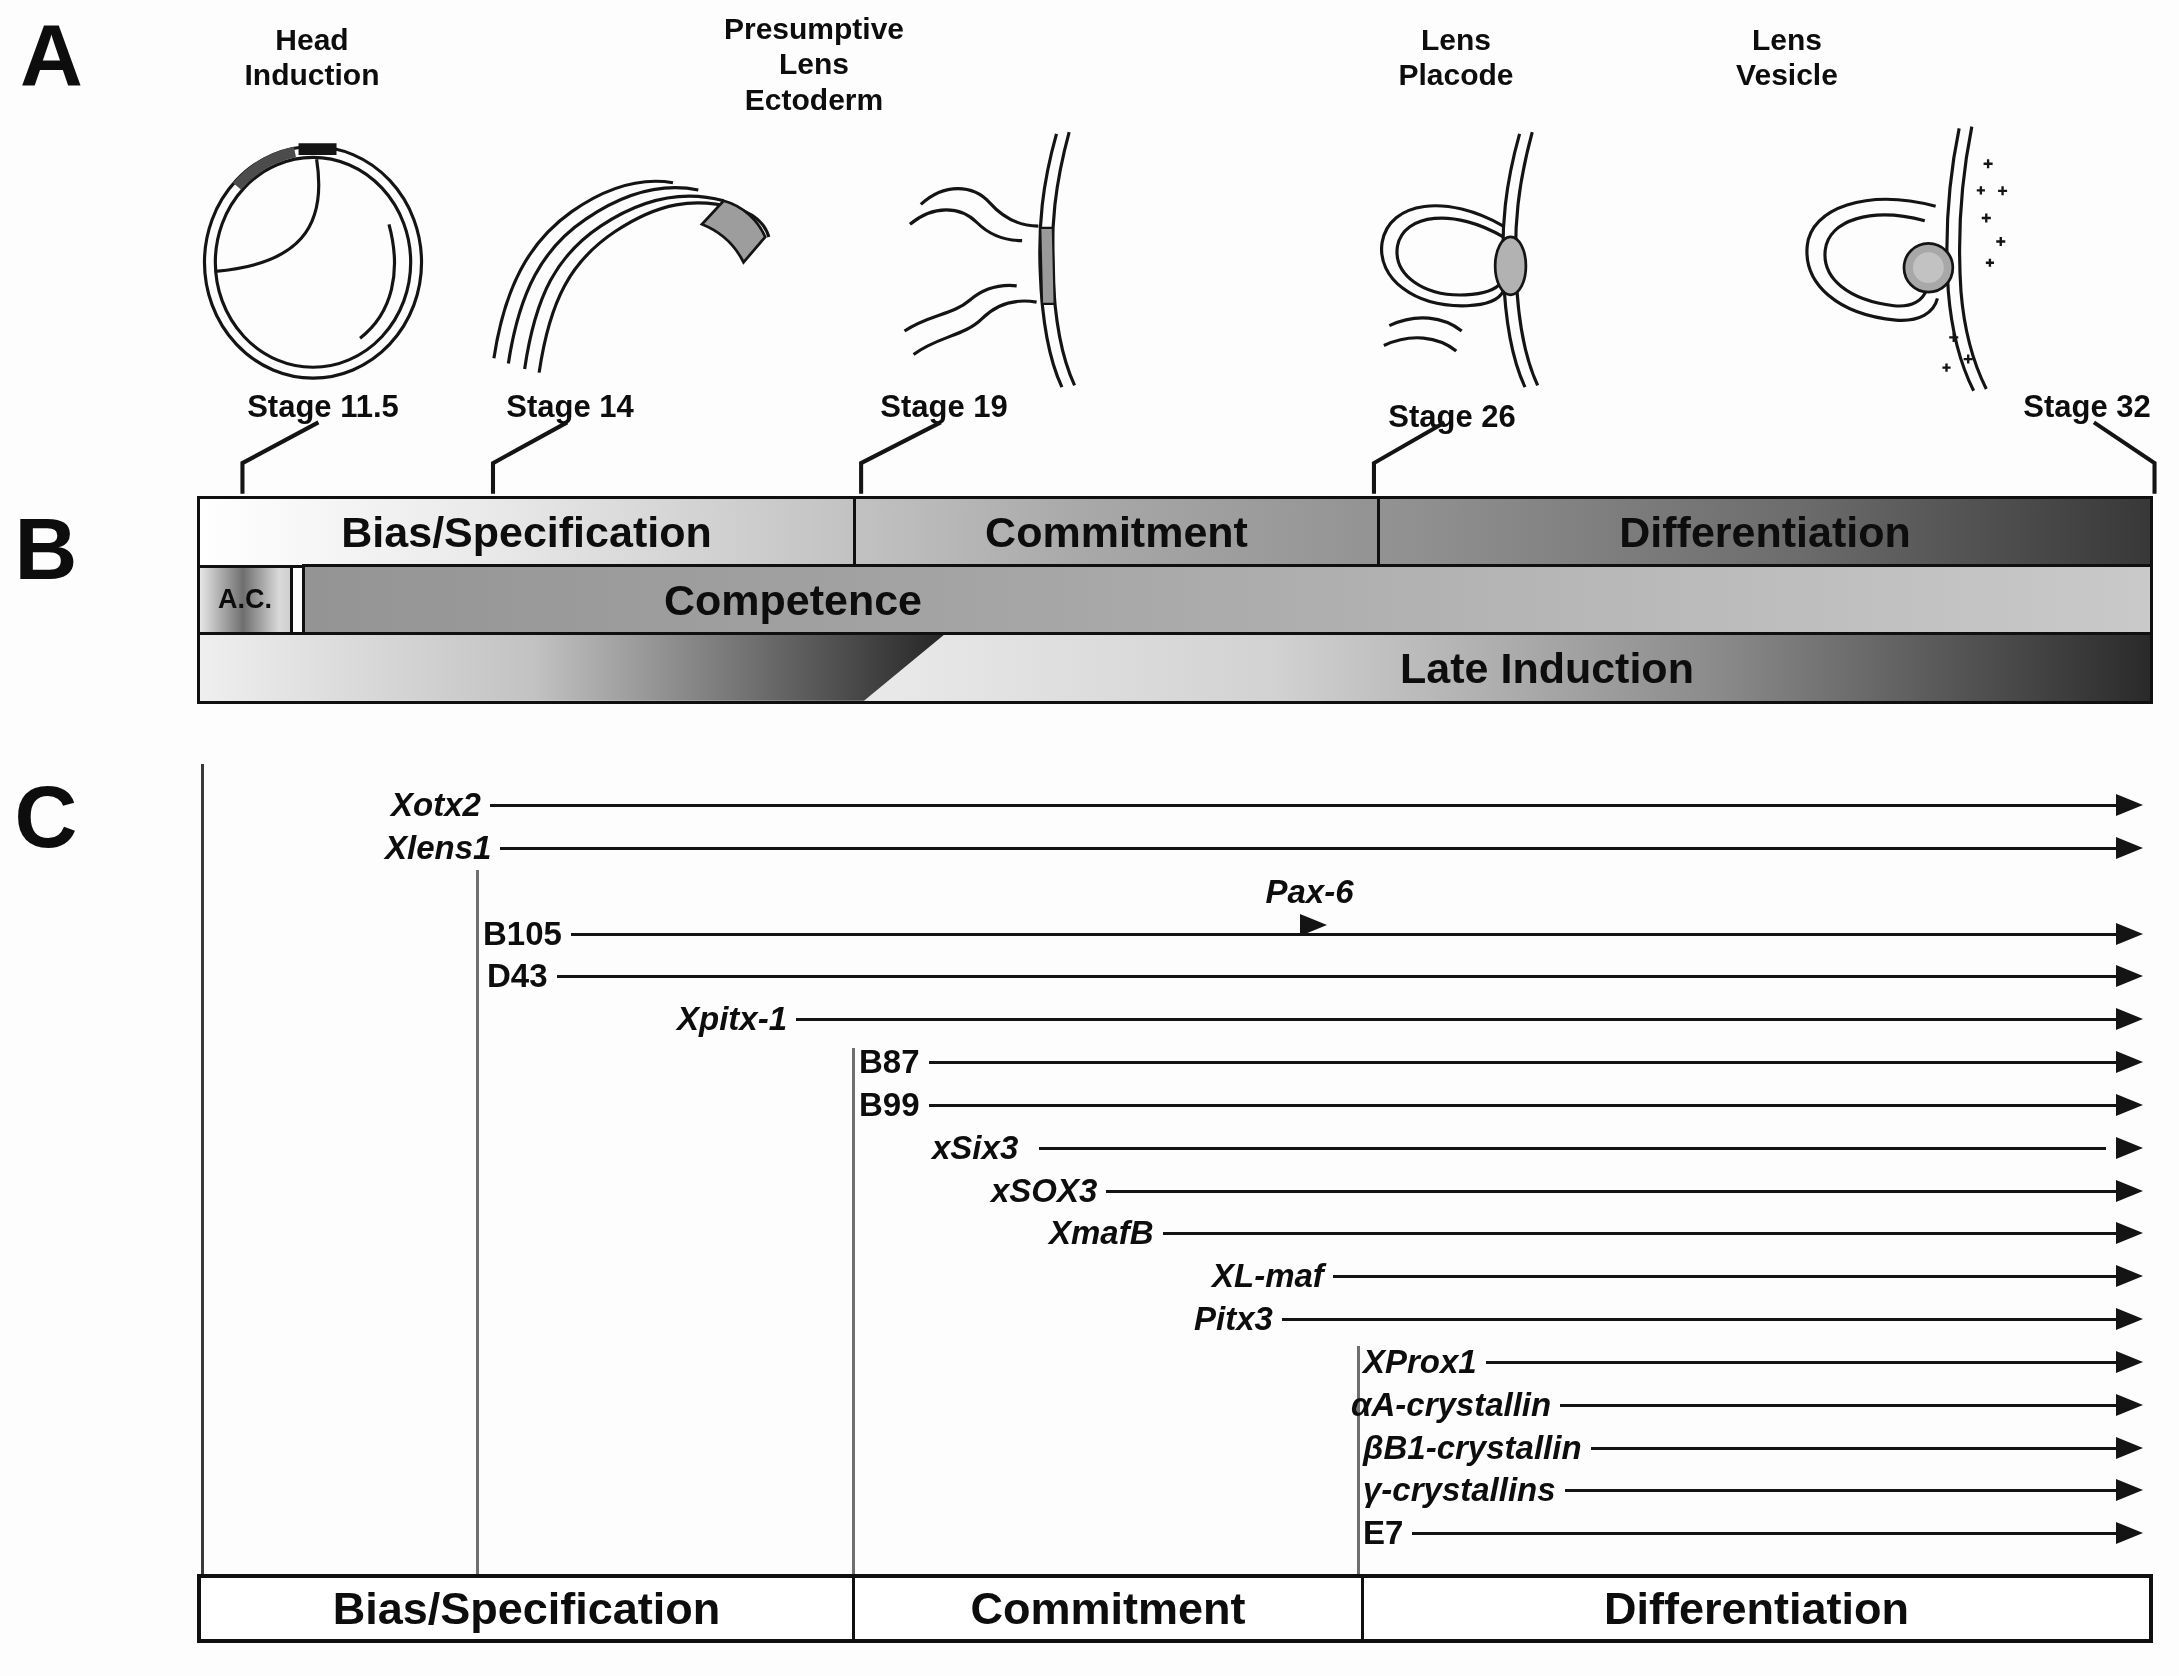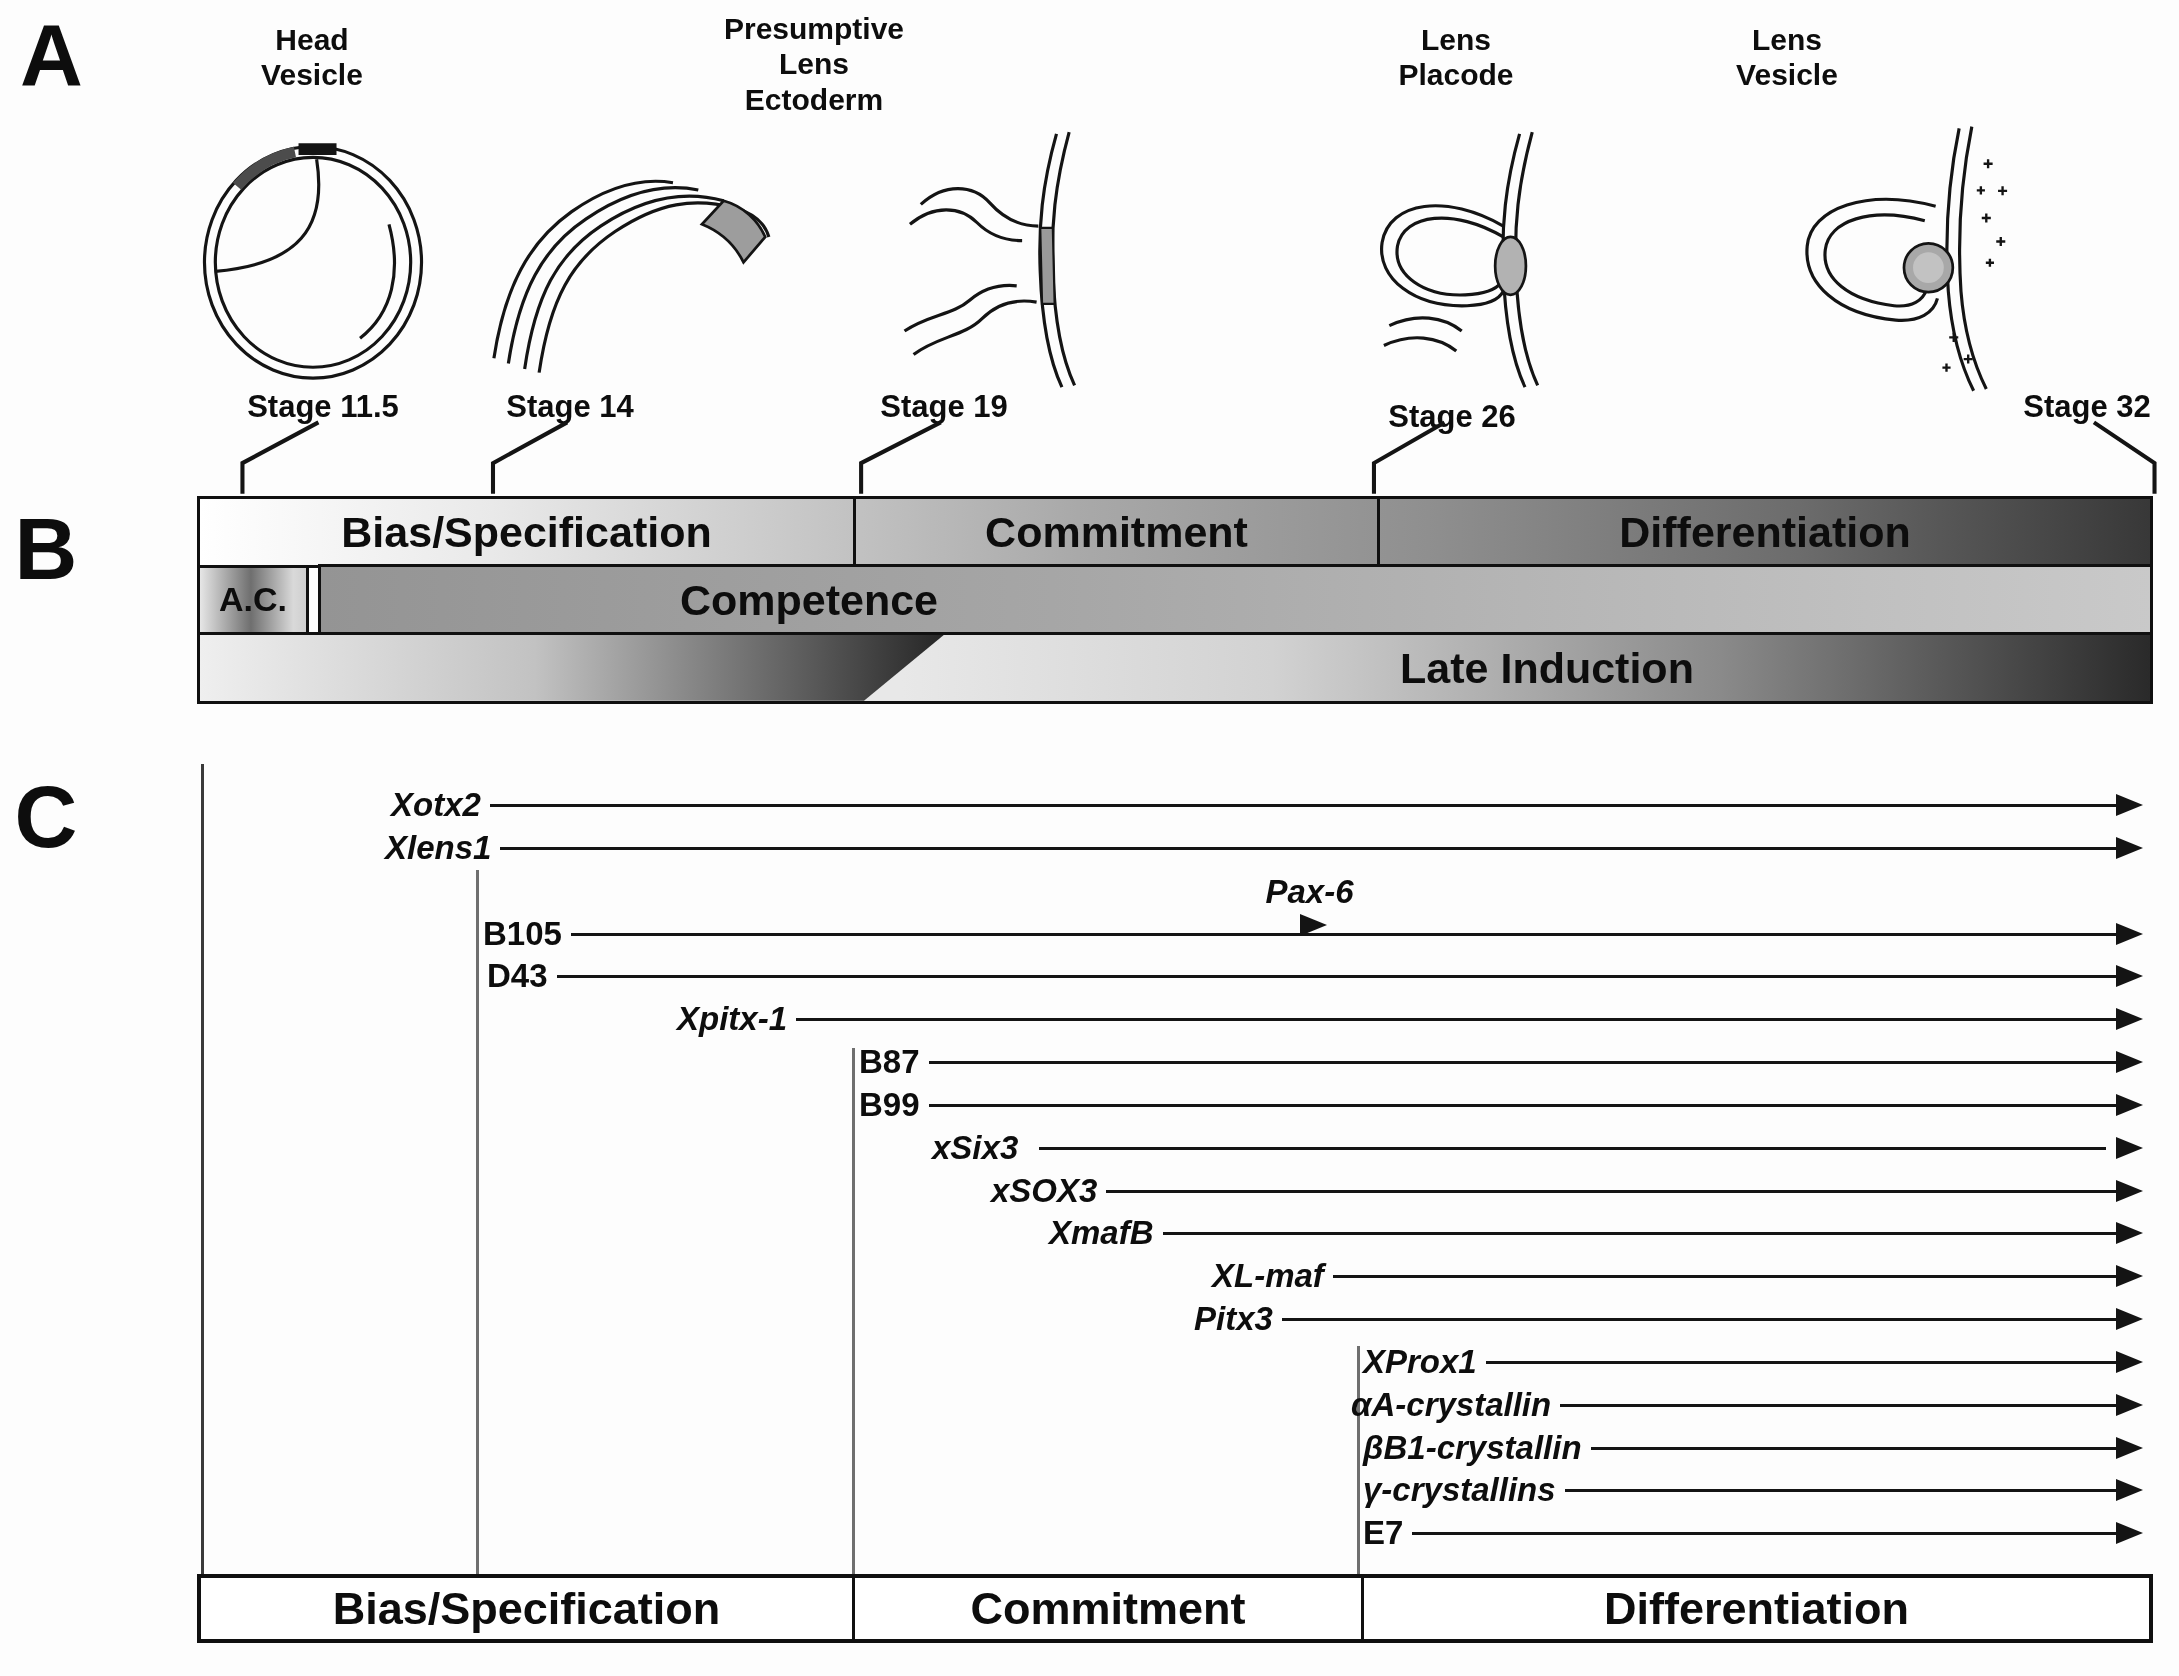--- a/index.html
+++ b/index.html
@@ -22,23 +22,23 @@
   #art{position:absolute;left:0;top:0;pointer-events:none;}
   
   #bars{position:absolute;left:197px;top:496px;width:1956px;}
   .bar-row{position:relative;box-sizing:border-box;border:3.6px solid #101010;}
   #row1{height:72px;display:flex;
     background:linear-gradient(to right,#ffffff 0%,#e9e9e9 15%,#c3c3c3 33%,#a9a9a9 45%,#8f8f8f 63%,#6c6c6c 82%,#383838 100%);}
   #row1 .bar-section{flex:0 0 auto;display:flex;align-items:center;justify-content:center;
     font-size:43px;font-weight:700;box-sizing:border-box;}
   #row1 .bar-section + .bar-section{border-left:3.6px solid #101010;}
   #row2{height:71px;margin-top:-3.6px;display:flex;border:none;}
-  #ac-box{box-sizing:border-box;width:112px;border:3.6px solid #101010;
+  #ac-box{box-sizing:border-box;width:96px;border:3.6px solid #101010;
     background:linear-gradient(to right,#e6e6e6 0%,#8f8f8f 35%,#6f6f6f 48%,#d9d9d9 88%,#cfcfcf 100%);
-    display:flex;align-items:center;justify-content:center;font-size:34px;font-weight:700;}
+    display:flex;align-items:center;justify-content:center;font-size:27px;font-weight:700;}
   #row2 .gap{width:9px;background:#fdfdfd;}
   #competence-bar{box-sizing:border-box;flex:1;border:3.6px solid #101010;position:relative;
     background:linear-gradient(to right,#949494 0%,#a6a6a6 40%,#c9c9c9 100%);}
   #competence-bar .lbl{position:absolute;left:488px;top:50%;transform:translate(-50%,-50%);
     font-size:43px;font-weight:700;}
   #row3{height:72px;margin-top:-3.6px;overflow:hidden;}
   #late-fill{position:absolute;left:0;top:0;right:0;bottom:0;
     background:linear-gradient(to right,#e8e8e8 36%,#d2d2d2 55%,#8a8a8a 78%,#2a2a2a 100%);}
   #early-fill{position:absolute;left:0;top:0;bottom:0;width:744px;
     background:linear-gradient(to right,#efefef 0%,#c2c2c2 45%,#5a5a5a 82%,#262626 100%);
@@ -65,21 +65,21 @@
 </head>
 <body>
 
 <div id="canvas">
 
   <div class="panel-letter" style="left:20px;top:5.4px;">A</div>
   <div class="panel-letter" style="left:14.5px;top:499px;">B</div>
   <div class="panel-letter" style="left:14.5px;top:767px;">C</div>
 
   <div class="embryo-label" style="left:312px;top:22px;">Head
-Vesicle</div>
+Induction</div>
   <div class="embryo-label" style="left:814px;top:11px;">Presumptive
 Lens
 Ectoderm</div>
   <div class="embryo-label" style="left:1456px;top:22px;">Lens
 Placode</div>
   <div class="embryo-label" style="left:1787px;top:22px;">Lens
 Vesicle</div>
 
   <div class="stage-label" style="left:323px;top:389px;">Stage 11.5</div>
   <div class="stage-label" style="left:570px;top:389px;">Stage 14</div>

